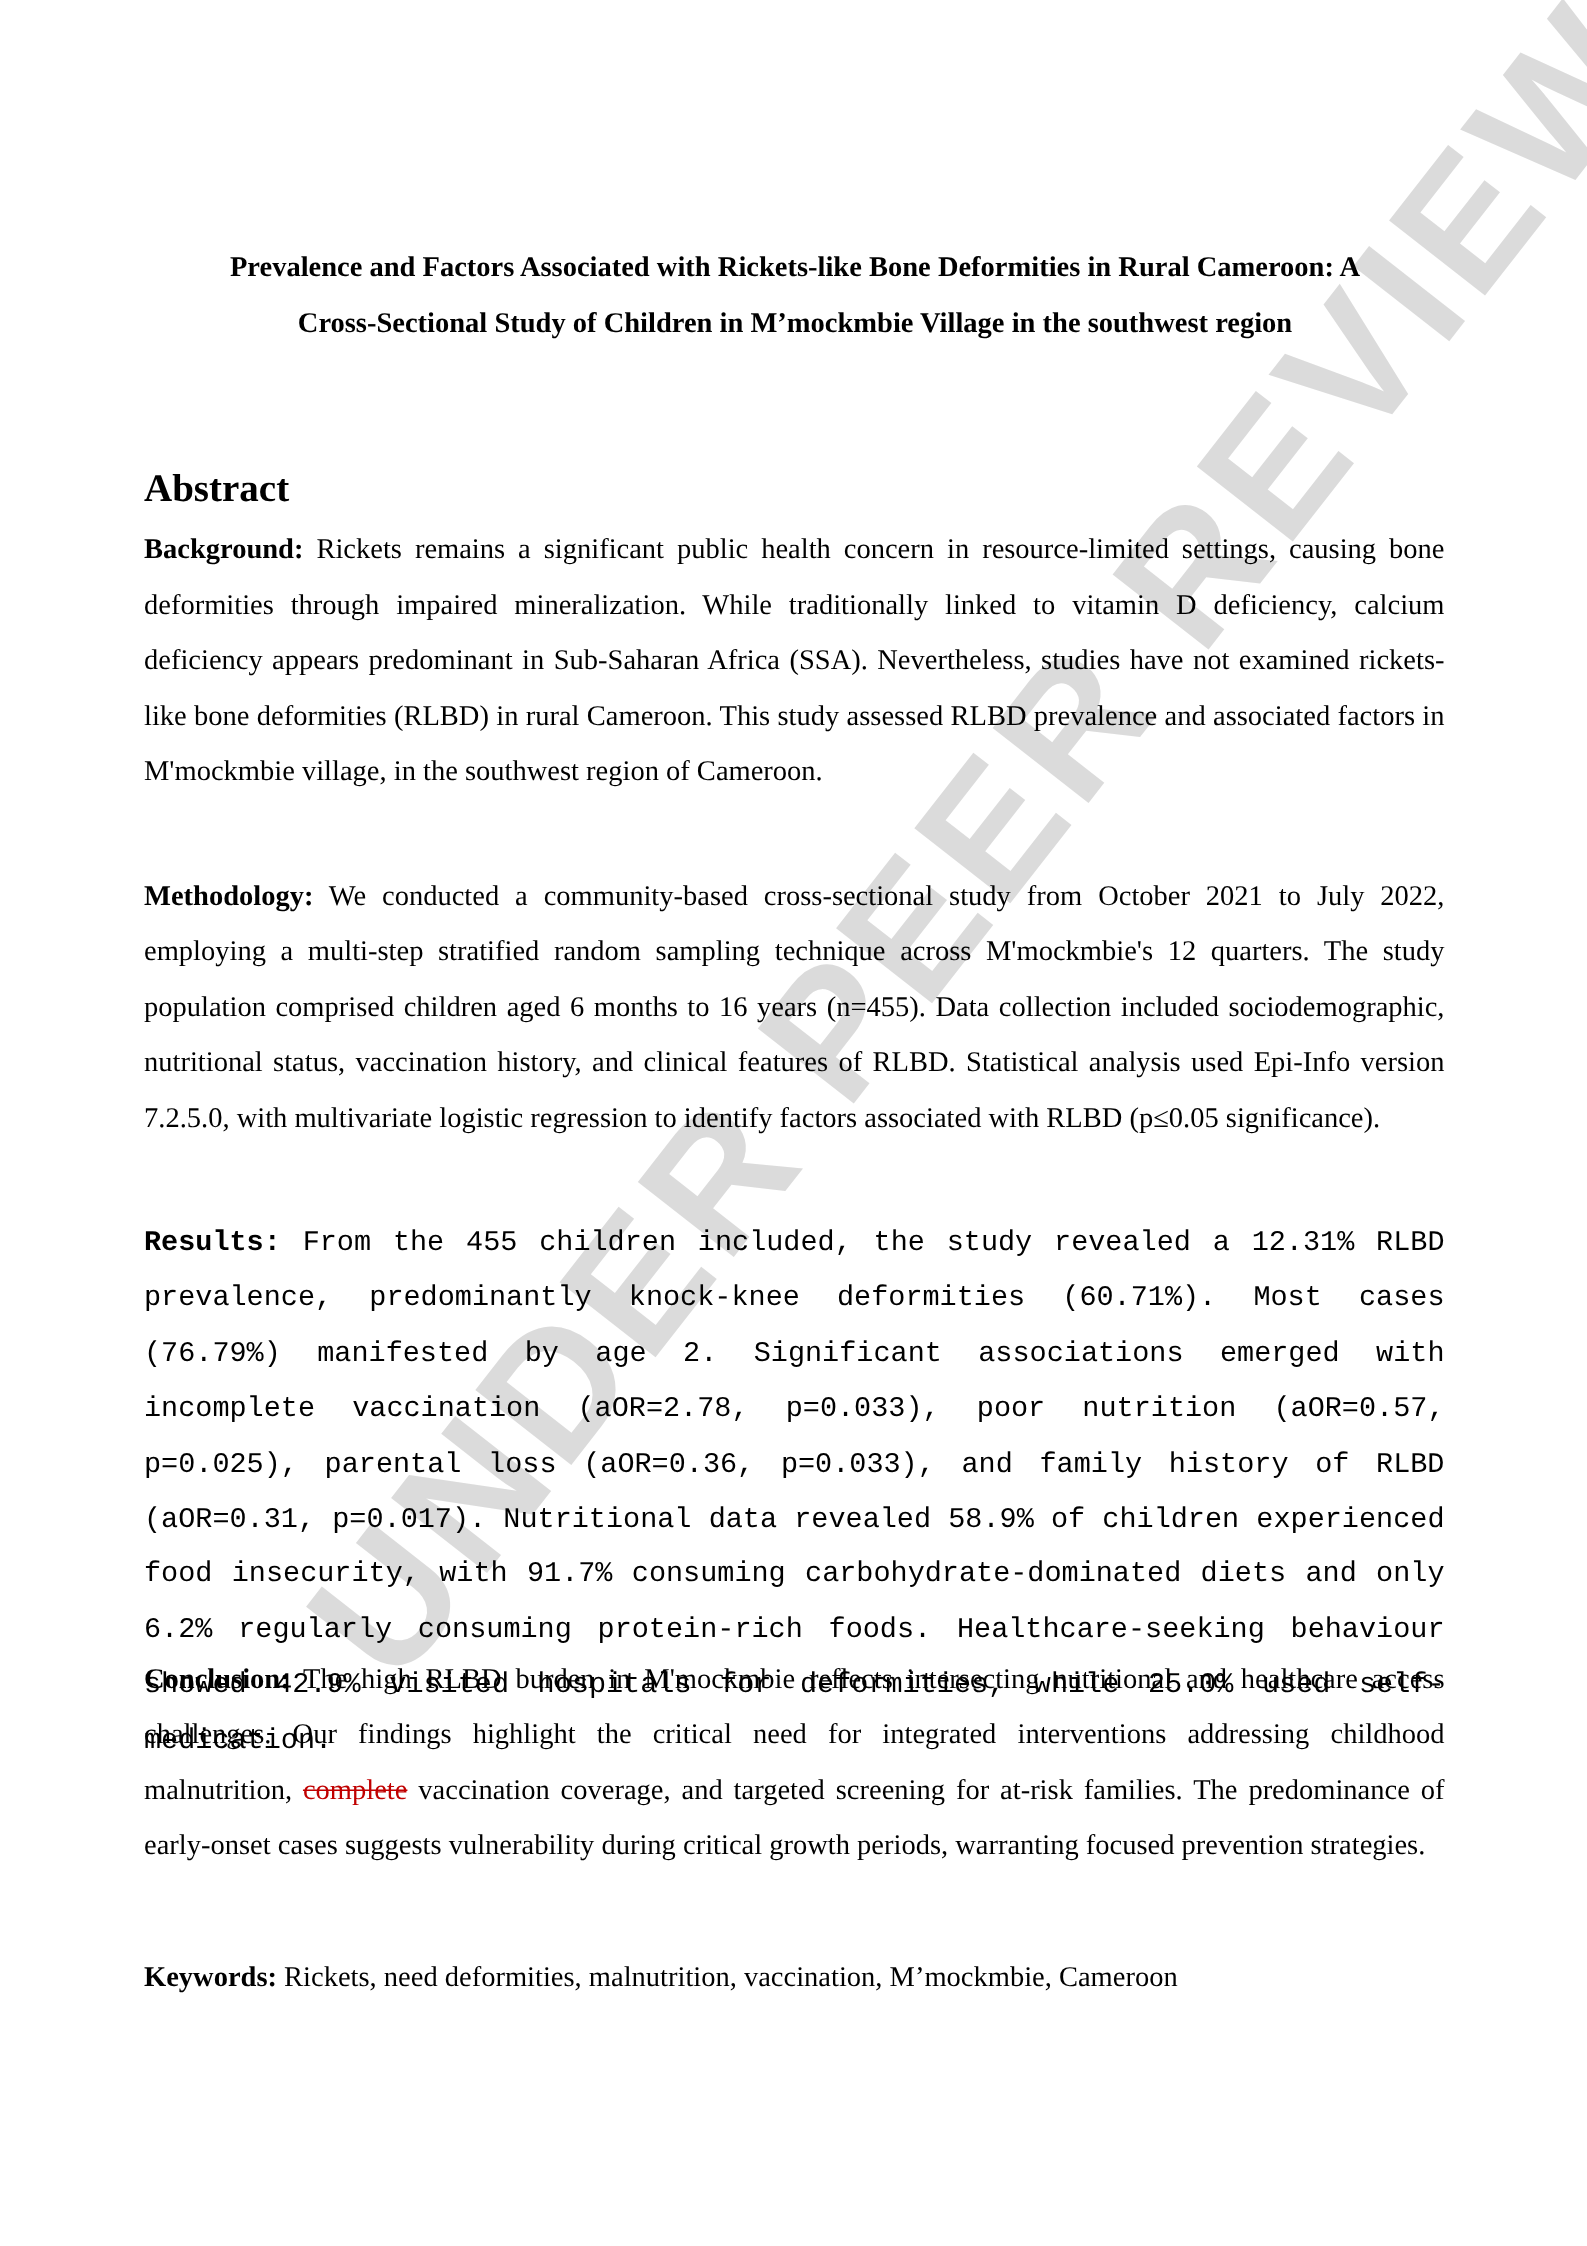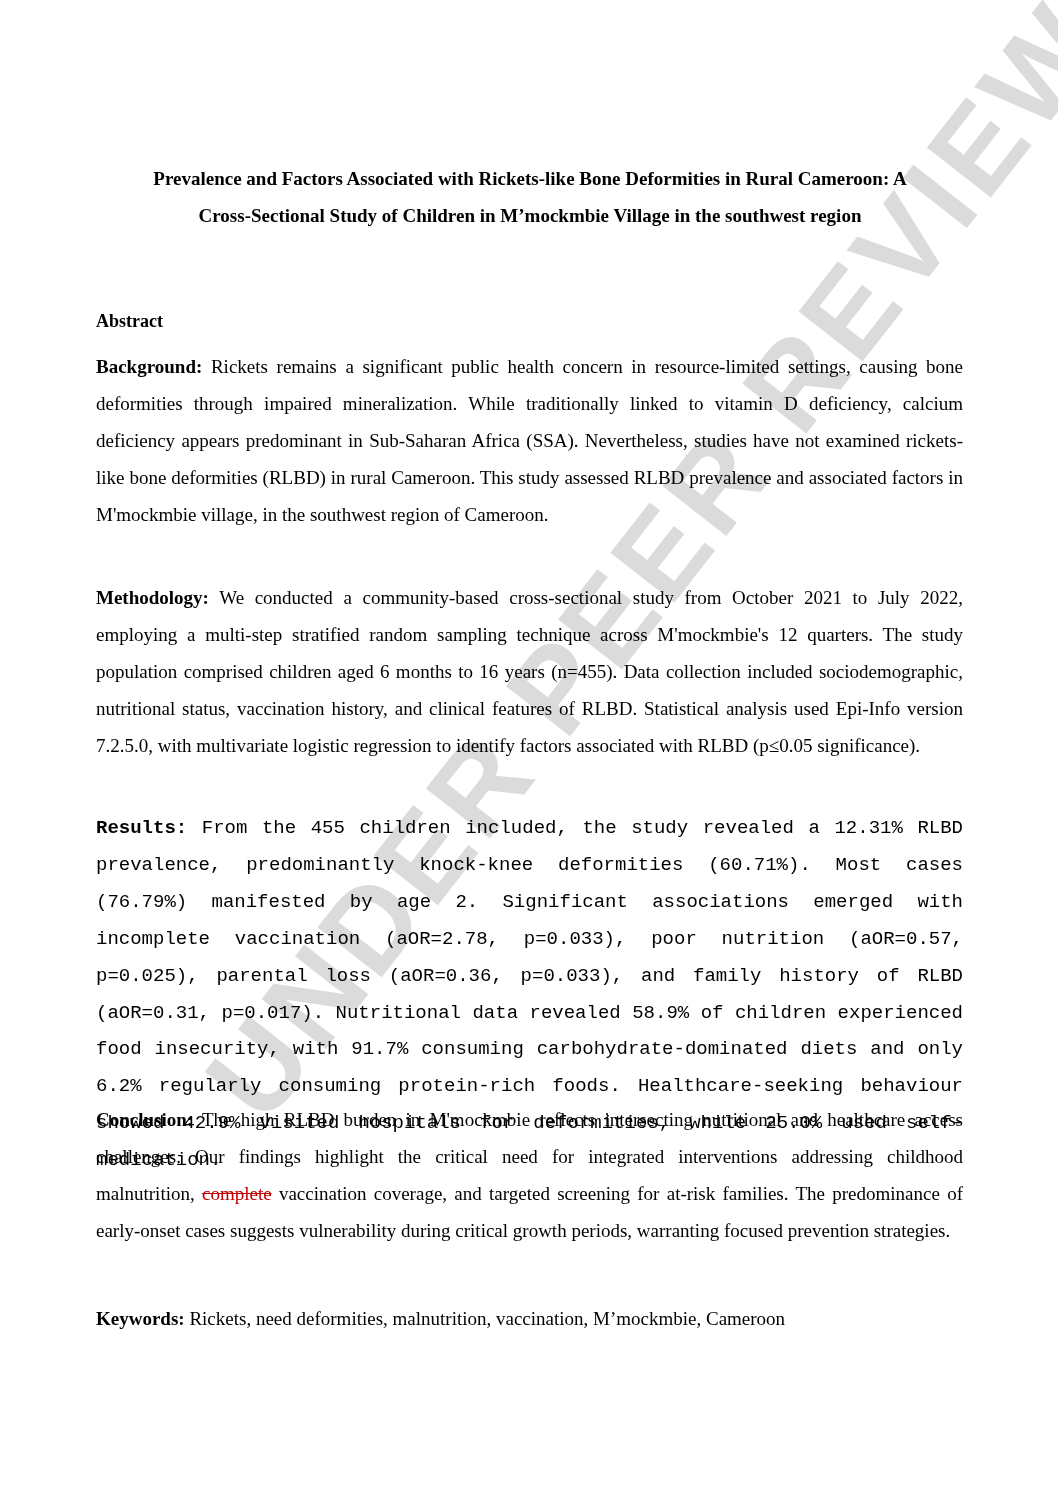--- a/index.html
+++ b/index.html
@@ -5,21 +5,21 @@
     html, body { margin: 0; padding: 0; background: #ffffff; }
     body { width: 1058px; height: 1497px; position: relative; overflow: hidden; }
     .page { position: absolute; left: 0; top: 0; width: 1058px; height: 1497px; background: #fff; }
     .title {
       position: absolute; left: 96px; top: 160px; width: 868px;
       text-align: center; font-family: "Liberation Serif", serif; font-weight: bold;
       font-size: 19px; line-height: 37px; color: #000;
     }
     .abstract-heading {
       position: absolute; left: 96px; top: 311px;
-      font-family: "Liberation Serif", serif; font-weight: bold; font-size: 18px; color: #000;
+      font-family: "Liberation Serif", serif; font-weight: bold; font-size: 26px; color: #000;
     }
     .para {
       position: absolute; left: 96px; width: 867px;
       font-family: "Liberation Serif", serif; font-size: 19px; line-height: 36.9px;
       color: #000; text-align: justify; margin: 0;
     }
     .para b { font-weight: bold; }
     .strike { color: #c00000; text-decoration: line-through; text-decoration-color: #c00000; }
     .watermark {
       position: absolute; left: 40px; top: 640px; width: 1000px;

